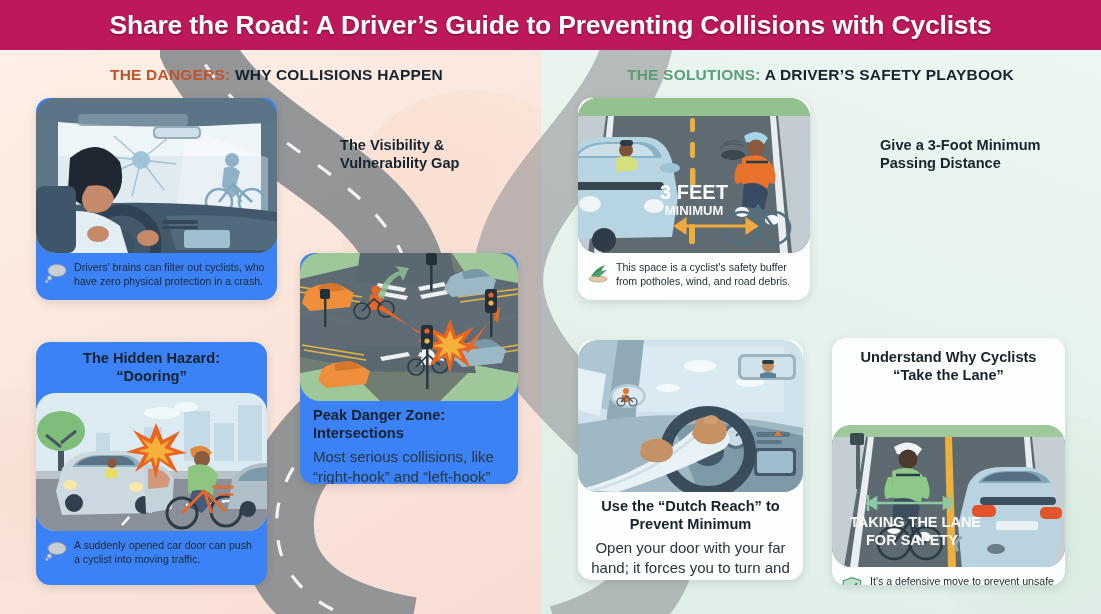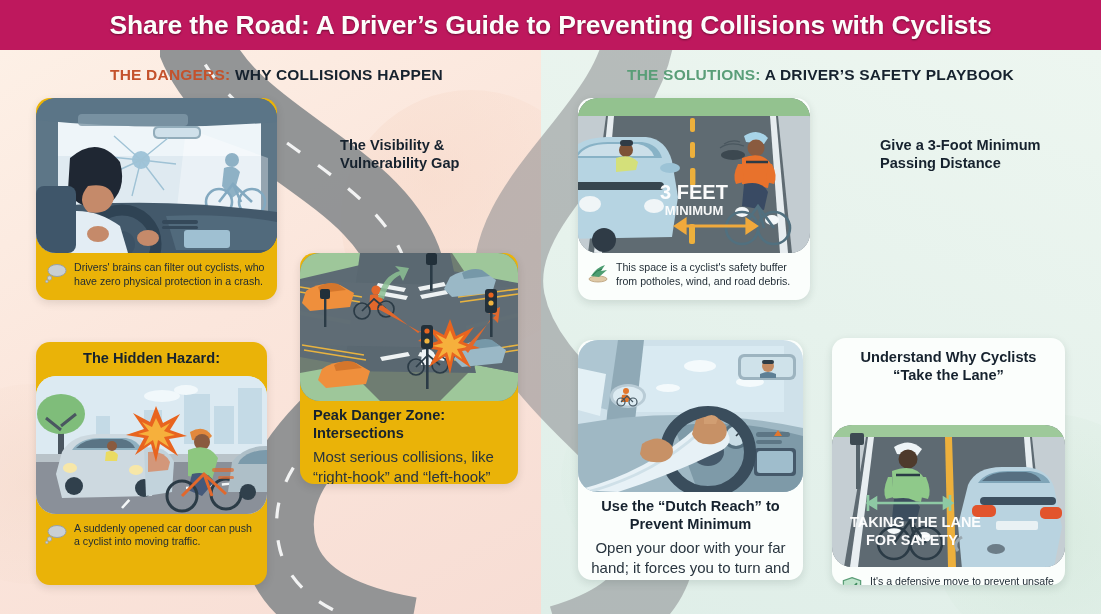--- a/index.html
+++ b/index.html
@@ -47,21 +47,21 @@
   .colhead .rest { color:#16222e; }
   #head-left  { left:110px; }
   #head-right { left:627px; }
 
   
   .road-wrap { position:absolute; left:160px; top:50px; width:560px; height:564px;
                pointer-events:none; }
 
   
   .card {
-    position:absolute; border-radius:14px; background:#eab308;
+    position:absolute; border-radius:14px; background:#3b82f6;
     box-shadow:0 3px 9px rgba(40,30,25,.13);
     overflow:hidden;
   }
   .card.green { background:#fbfefc; box-shadow:0 3px 9px rgba(25,50,40,.13); }
 
   .illus { position:relative; width:100%; overflow:hidden;border-radius:20px; }
   .illus svg { display:block; width:100%; height:100%; }
 
   .cap { display:flex; gap:7px; align-items:flex-start; padding:8px 11px 9px 9px; }
   .cap .cap-ico { flex:0 0 auto; width:22px; height:22px; margin-top:1px; }
@@ -293,20 +293,21 @@
         <div>Intersections</div>
       </div>
       <div class="cardbody">Most serious collisions, like “right-hook” and “left-hook” turns, happen here.</div>
     </div>
   </div>
 
   <div class="card" style="left:36px; top:342px; width:231px; height:243px;">
     <div class="txtblock center" style="padding:8px 12px 8px;">
       <div class="cardtitle">
         <div>The Hidden Hazard:</div>
+        <div>“Dooring”</div>
       </div>
     </div>
     <div class="illus" style="height:138px;">
       <svg viewBox="0 0 231 138" preserveAspectRatio="xMidYMid slice">
         <rect width="231" height="138" fill="#dceaf2"></rect>
         <rect y="0" width="231" height="58" fill="#dceaf2"></rect>
 
         <g fill="#c4dae6">
           <rect x="148" y="18" width="26" height="50"></rect>
             <rect x="178" y="30" width="20" height="38"></rect>

